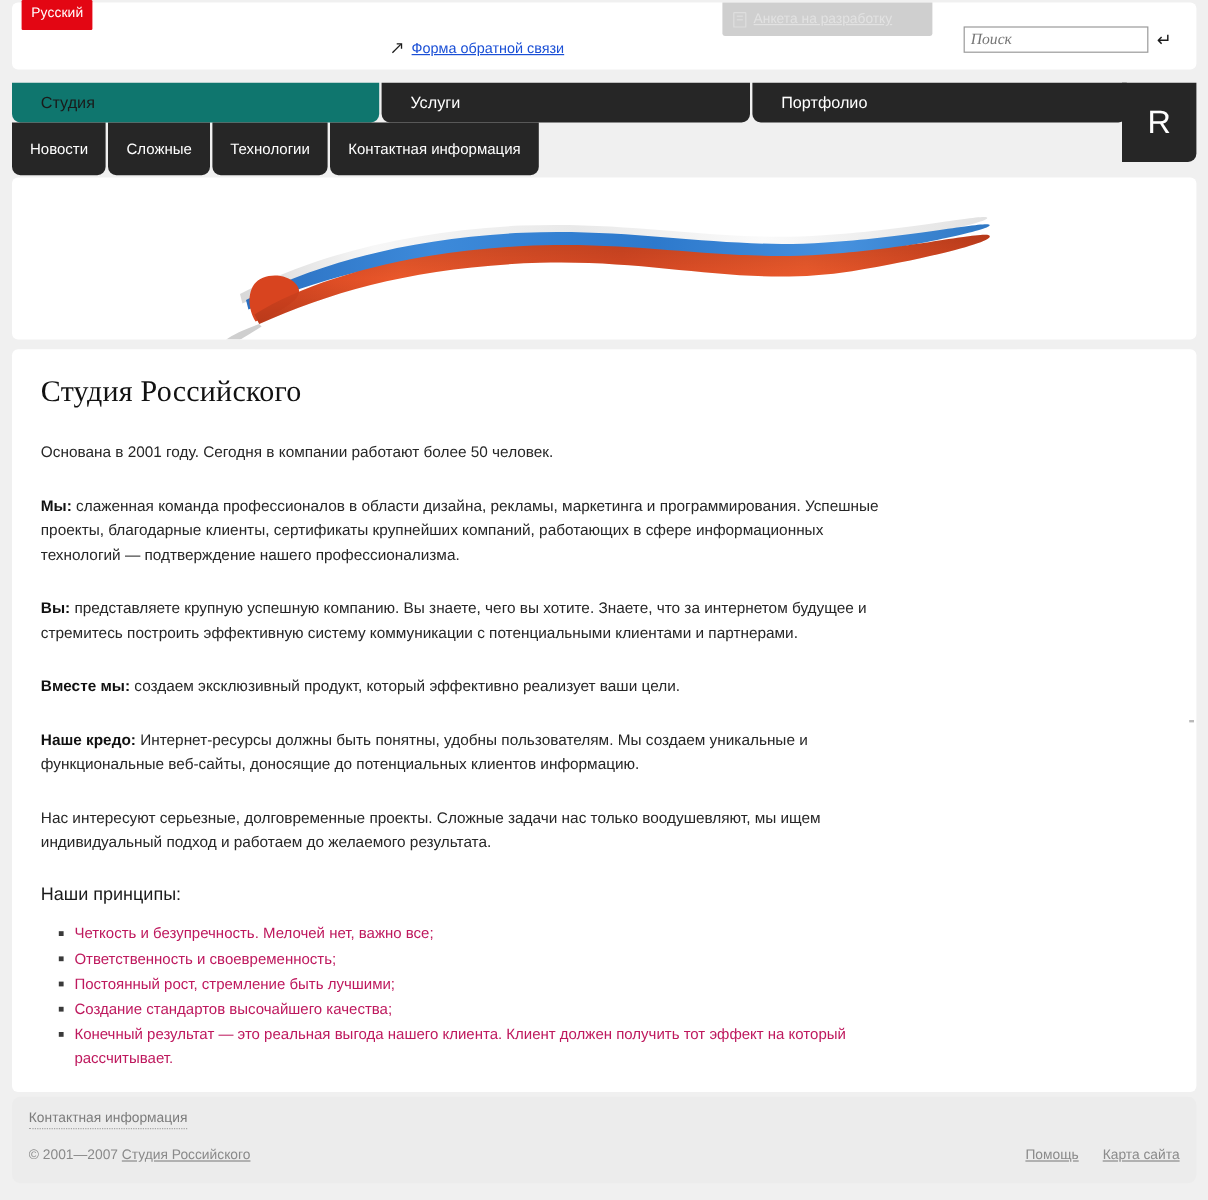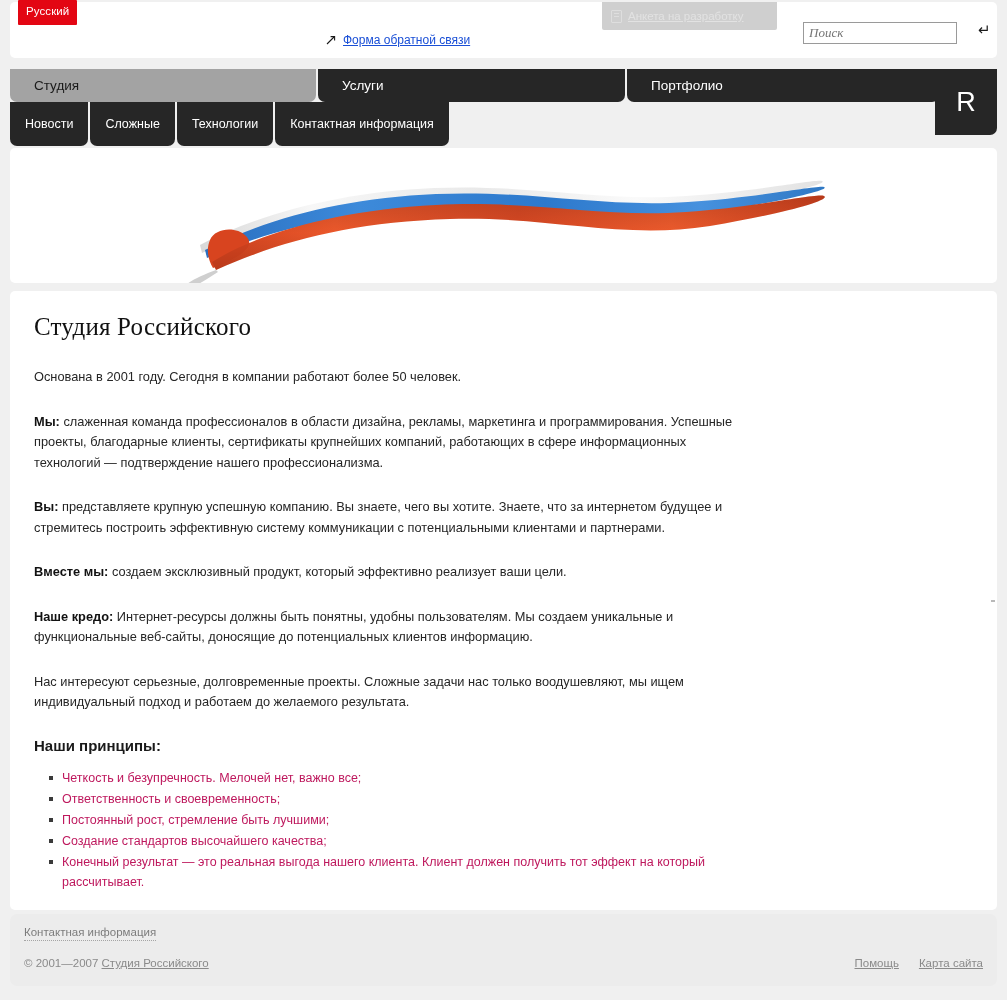--- a/index.html
+++ b/index.html
@@ -106,21 +106,22 @@
     color: #1a4fd6;
     text-decoration: underline;
     white-space: nowrap;
   }
 
   #search-wrap {
     position: absolute;
     left: 793px;
     top: 20px;
     display: flex;
-    gap: 21px;
+    align-items: center;
+    gap: 7px;
   }
   #search-input {
     width: 142px;
     height: 20px;
     border: 1px solid #9a9a9a;
     background: #ffffff;
     font-family: "Liberation Serif", serif;
     font-style: italic;
     font-size: 13px;
     color: #8d8d8d;
@@ -155,21 +156,21 @@
     padding-left: 24px;
     font-size: 13.5px;
     white-space: nowrap;
     cursor: pointer;
   }
   .tab.dark {
     background: #262626;
     color: #ffffff;
   }
   .tab.active {
-    background: #a3a3a3;
+    background: #0f766e;
     color: #1a1a1a;
     border-radius: 0 0 7px 7px;
     align-items: center;
   }
   #tab-studio    { left: 0px;   width: 306px; }
   #tab-services  { left: 308px; width: 307px; }
   #tab-portfolio { left: 617px; width: 312px; }
 
   #logo-r {
     position: absolute;
@@ -242,21 +243,21 @@
   .para {
     margin: 0 0 24px 0;
     font-size: 12.8px;
     line-height: 20.5px;
     color: #262626;
     max-width: 706px;
   }
   .para b { font-weight: bold; color: #111111; }
   #principles-title {
     font-size: 15px;
-    font-weight: bold;
+    font-weight: normal;
     color: #1a1a1a;
     margin: 0 0 14px 0;
   }
   #principles-list {
     margin: 0 0 20px 0;
     padding: 0 0 0 28px;
     list-style: none;
     max-width: 706px;
   }
   #principles-list li {

